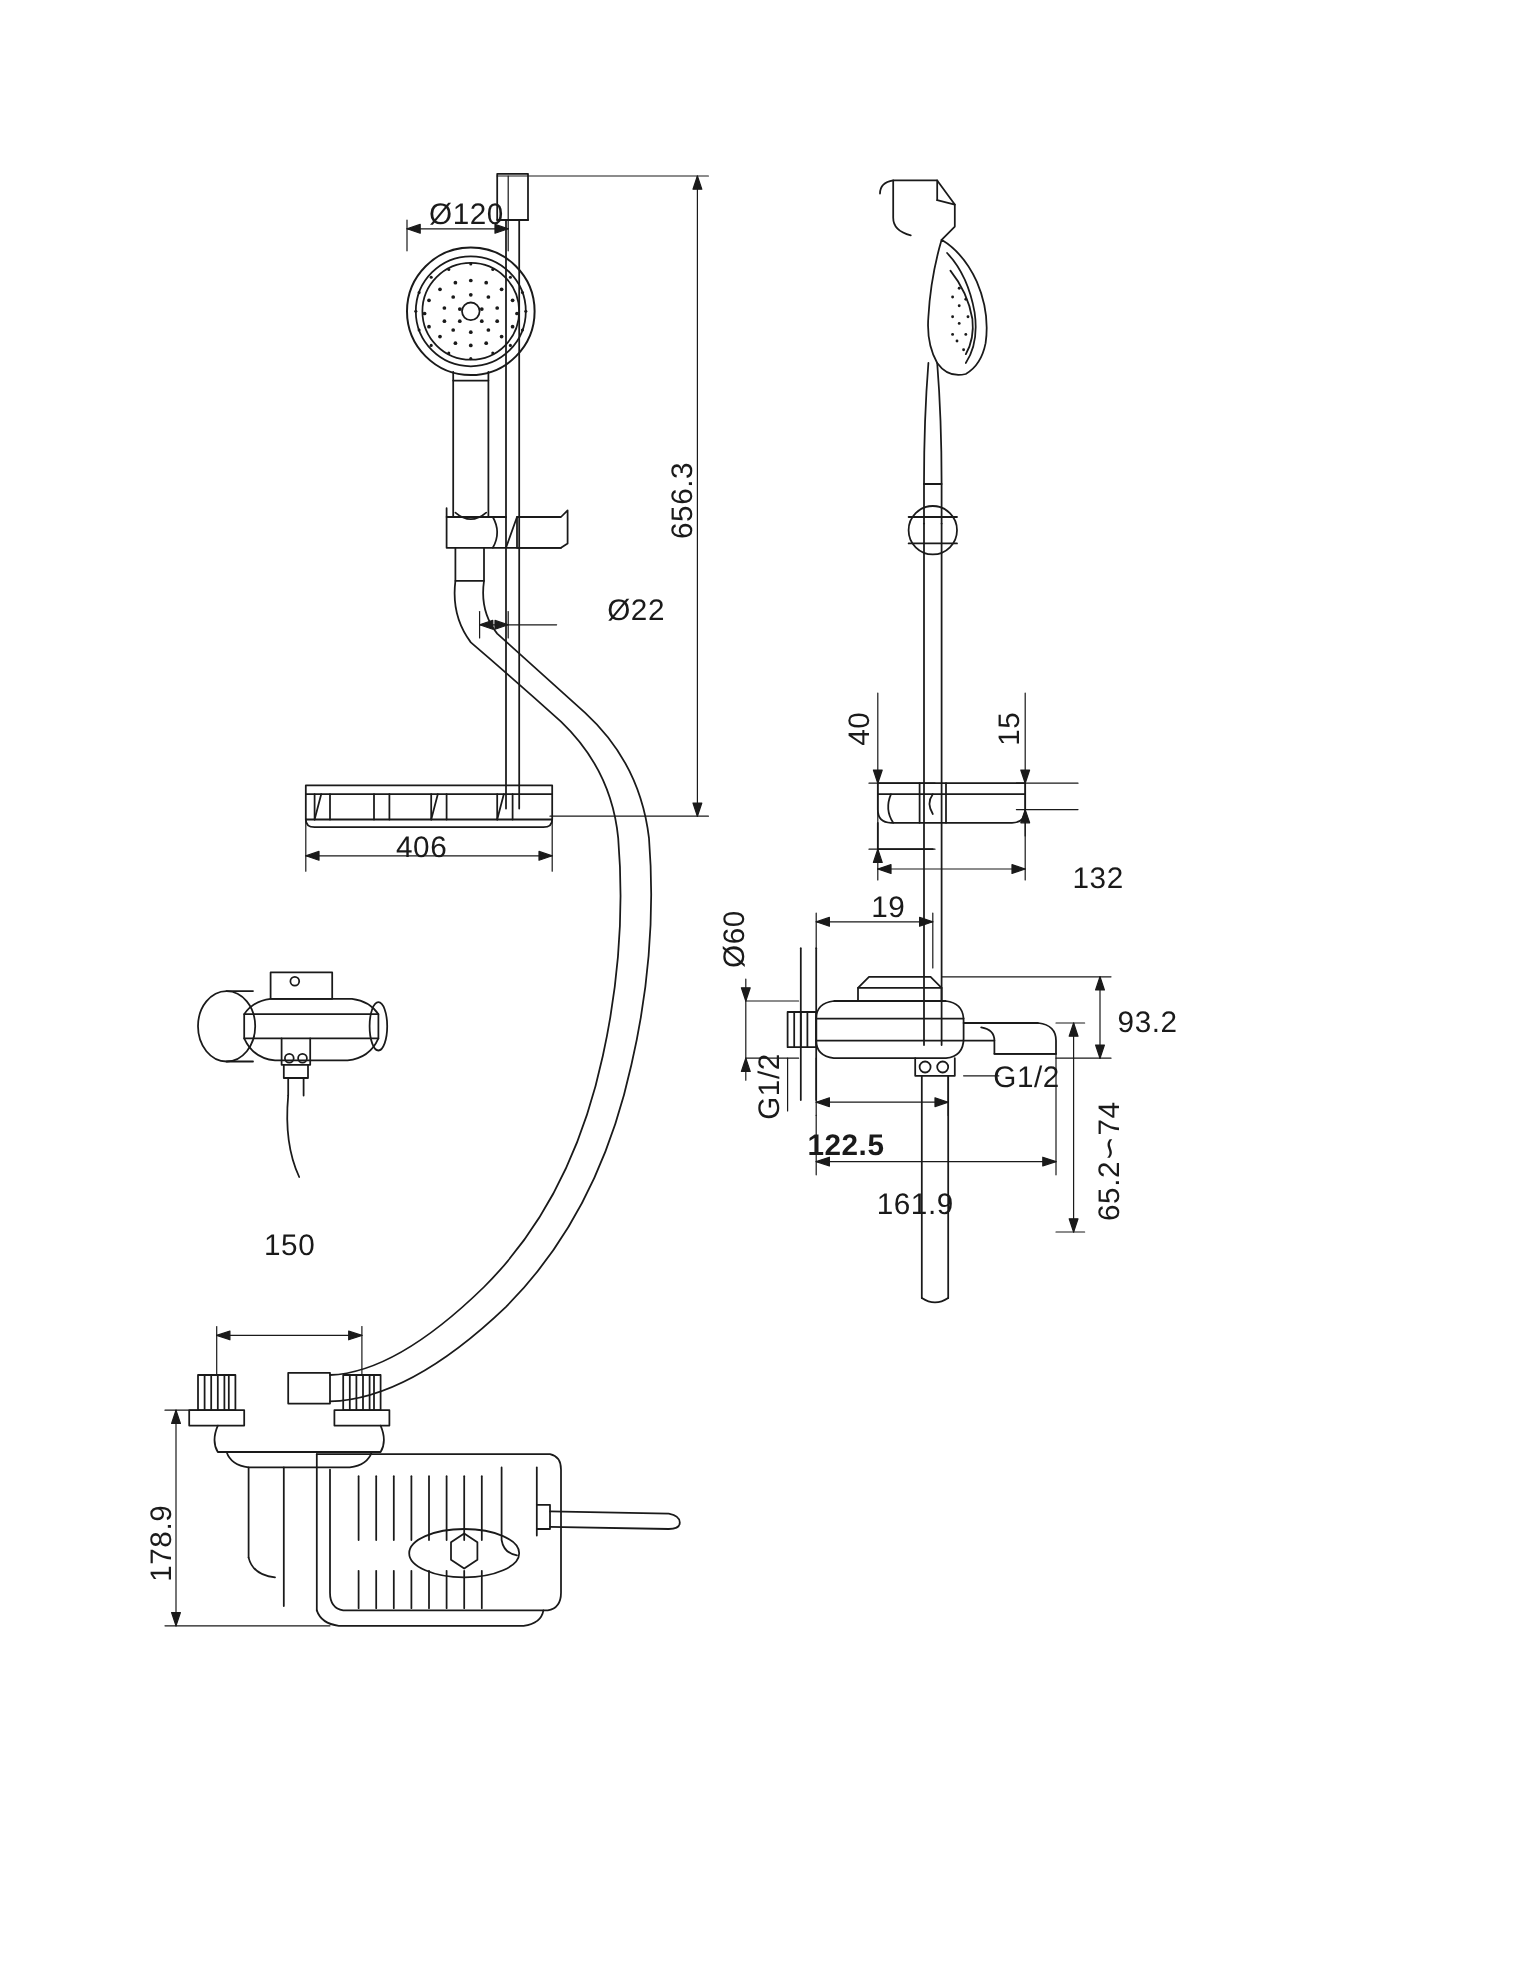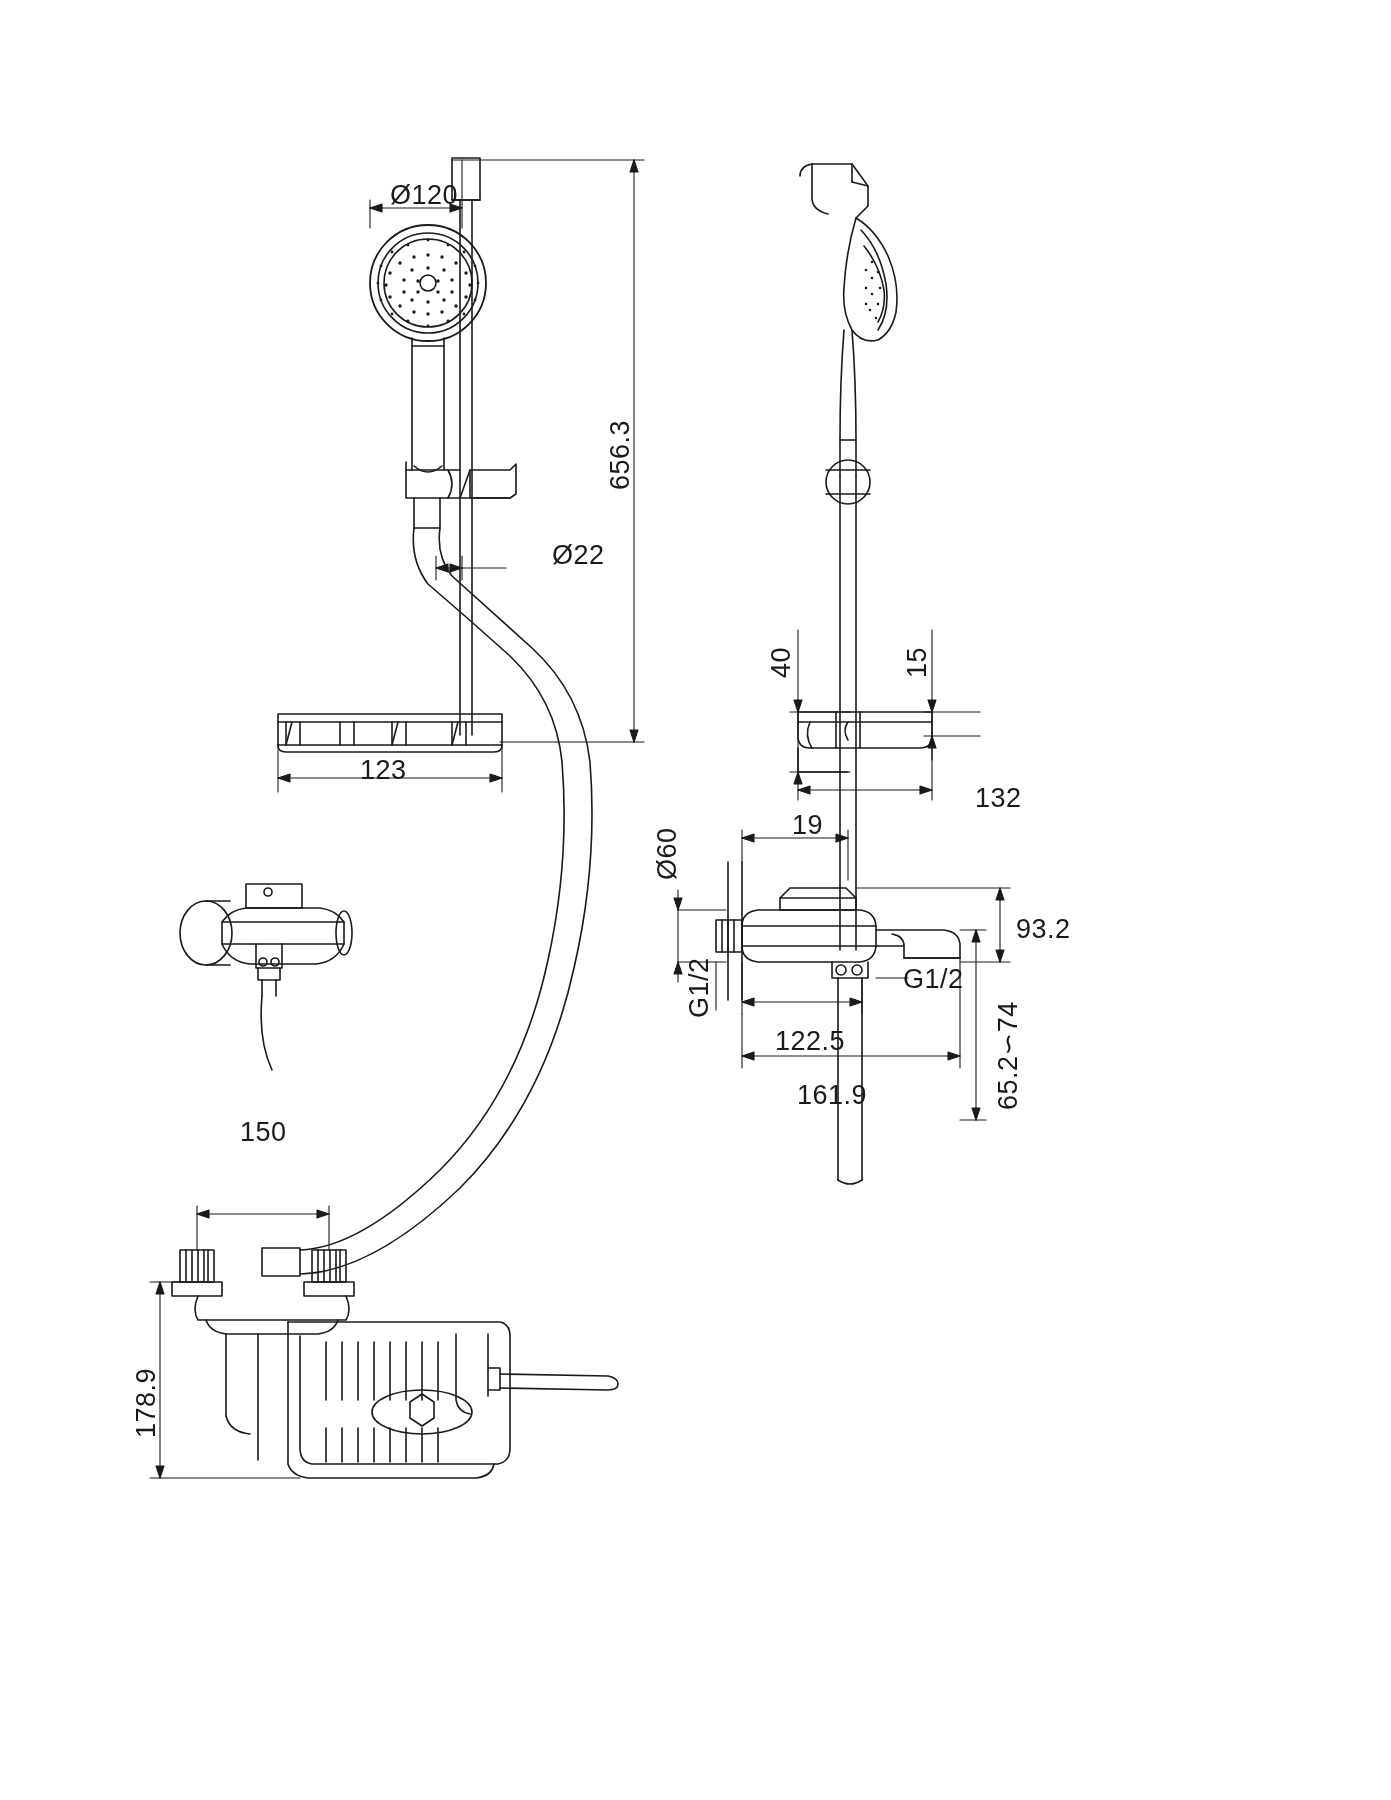--- a/index.html
+++ b/index.html
@@ -383,28 +383,28 @@
         <path d="M150 1478 L300 1478"></path>
         <path d="M160 1282 L156 1294 L164 1294 Z" fill="#1a1a1a"></path>
         <path d="M160 1478 L156 1466 L164 1466 Z" fill="#1a1a1a"></path>
       </g>
     </g>
   </svg>
 
   <div class="dim-label" style="left:390px; top:180px;">Ø120</div>
   <div class="dim-label vert" style="left:605px; top:490px;">656.3</div>
   <div class="dim-label" style="left:536px; top:540px;margin-left:16px;">Ø22</div>
-  <div class="dim-label" style="left:360px; top:755px;">123</div>
+  <div class="dim-label" style="left:360px; top:755px;">406</div>
   <div class="dim-label vert" style="left:766px; top:678px;">40</div>
   <div class="dim-label vert" style="left:902px; top:678px;">15</div>
   <div class="dim-label" style="left:975px; top:763px;margin-top:20px;">132</div>
   <div class="dim-label" style="left:792px; top:810px;">19</div>
   <div class="dim-label vert" style="left:652px; top:880px;">Ø60</div>
   <div class="dim-label" style="left:1016px; top:914px;">93.2</div>
   <div class="dim-label vert" style="left:684px; top:1018px;">G1/2</div>
   <div class="dim-label" style="left:903px; top:964px;">G1/2</div>
-  <div class="dim-label" style="left:775px; top:1026px;">122.5</div>
+  <div class="dim-label" style="left:734px; top:1026px;font-weight:bold;">122.5</div>
   <div class="dim-label" style="left:785px; top:1080px;margin-left:12px;">161.9</div>
   <div class="dim-label vert" style="left:992px; top:1110px;">65.2∽74</div>
   <div class="dim-label" style="left:240px; top:1117px;">150</div>
   <div class="dim-label vert" style="left:131px; top:1438px;">178.9</div>
 
 </div>
 
 </body></html>

